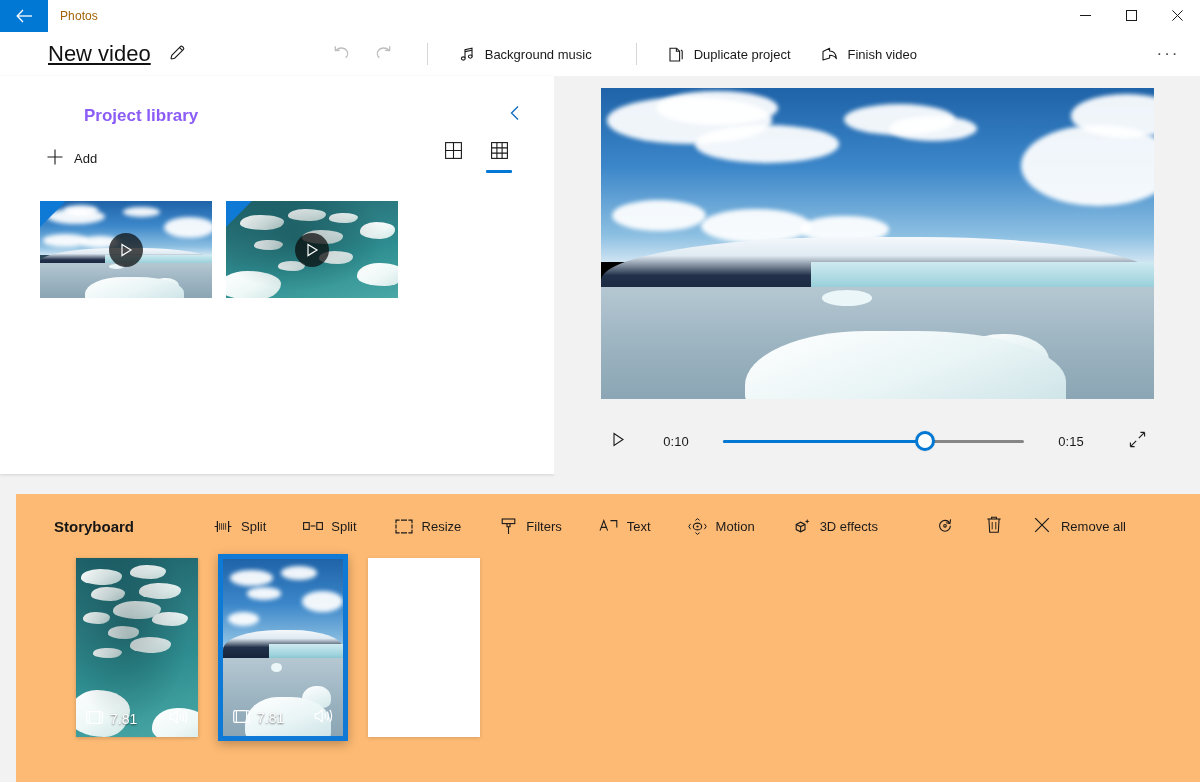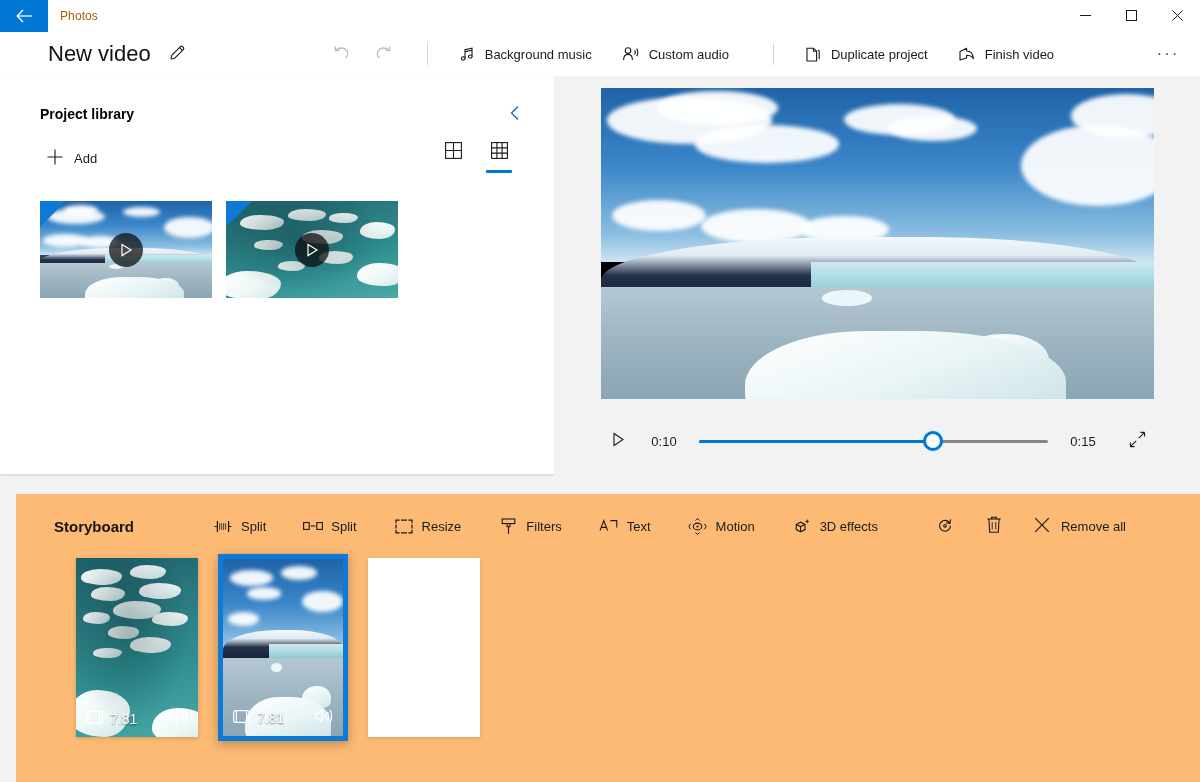--- a/index.html
+++ b/index.html
@@ -72,20 +72,21 @@
     display: flex;
     align-items: center;
   }
   .project-title {
     font-size: 22px;
     font-weight: 400;
     color: #111;
     margin-left: 48px;
     line-height: 1;
     white-space: nowrap;
+    text-decoration: underline;
   }
   .rename-btn {
     margin-left: 14px;
     width: 26px; height: 26px;
     display: flex; align-items: center; justify-content: center;
     cursor: pointer;
   }
   .cb-spacer-a { width: 130px; }
   .icon-only-btn {
     width: 42px; height: 32px;
@@ -132,23 +133,24 @@
     background: #ffffff;
     box-shadow: 0 1px 3px rgba(0,0,0,.13);
   }
   .lib-head {
     display: flex;
     align-items: flex-start;
     justify-content: space-between;
     padding: 30px 26px 0 40px;
   }
   .lib-title {
-    font-size: 14px;
+    font-size: 17px;
     font-weight: bold;
-    color: #000000;
+    color: #8b5cf6;
+    margin-left: 44px;
   }
   .collapse-btn {
     width: 26px; height: 26px;
     display: flex; align-items: center; justify-content: center;
     cursor: pointer;
     margin-top: -4px;
   }
   .lib-toolbar {
     display: flex;
     align-items: center;
@@ -290,21 +292,21 @@
     background: #000;
     cursor: pointer;
   }
   .player-ctrls {
     position: absolute;
     top: 345px; left: 47px;
     width: 553px;
     height: 40px;
     display: flex;
     align-items: center;
-    gap: 0;
+    gap: 12px;
     justify-content: flex-end;
   }
   .play-btn {
     width: 34px; height: 34px;
     display: flex; align-items: center; justify-content: center;
     cursor: pointer;
   }
   .time {
     font-size: 13px;
     color: #1a1a1a;
@@ -539,31 +541,20 @@
         <svg width="16" height="16" viewBox="0 0 16 16" fill="none">
           <path d="M6 12.2 V3.6 L13 2.2 V10.6" stroke="#1a1a1a" stroke-width="1.1" fill="none"></path>
           <ellipse cx="4.3" cy="12.5" rx="1.9" ry="1.6" stroke="#1a1a1a" stroke-width="1.1" fill="none"></ellipse>
           <ellipse cx="11.3" cy="10.6" rx="1.9" ry="1.6" stroke="#1a1a1a" stroke-width="1.1" fill="none"></ellipse>
           <path d="M6 5.6 L13 4.2" stroke="#1a1a1a" stroke-width="1.1"></path>
         </svg>
       </span>
       <span>Background music</span>
     </div>
 
-    <div class="cb-item">
-      <span class="ci">
-        <svg width="17" height="16" viewBox="0 0 17 16" fill="none">
-          <circle cx="6" cy="4.6" r="2.8" stroke="#1a1a1a" stroke-width="1.1" fill="none"></circle>
-          <path d="M1.6 14 C1.6 10.4 3.6 8.4 6 8.4 C8.4 8.4 10.4 10.4 10.4 14" stroke="#1a1a1a" stroke-width="1.1" fill="none"></path>
-          <path d="M12.6 4.4 C13.6 5.6 13.6 7.2 12.6 8.4" stroke="#1a1a1a" stroke-width="1.1" fill="none"></path>
-          <path d="M14.6 2.6 C16.2 4.6 16.2 8.2 14.6 10.2" stroke="#1a1a1a" stroke-width="1.1" fill="none"></path>
-        </svg>
-      </span>
-      <span>Custom audio</span>
-    </div>
 
     <div class="cb-sep"></div>
 
 
     <div class="cb-item">
       <span class="ci">
         <svg width="16" height="17" viewBox="0 0 16 17" fill="none">
           <path d="M2 2.2 H8.6 L11.6 5.2 V15 H2 Z" stroke="#1a1a1a" stroke-width="1.1" fill="none"></path>
           <path d="M8.4 2.3 V5.3 H11.5" stroke="#1a1a1a" stroke-width="1.1" fill="none"></path>
           <path d="M12.9 3.8 L14.2 5.1 V13.3" stroke="#1a1a1a" stroke-width="1.1" fill="none"></path>

